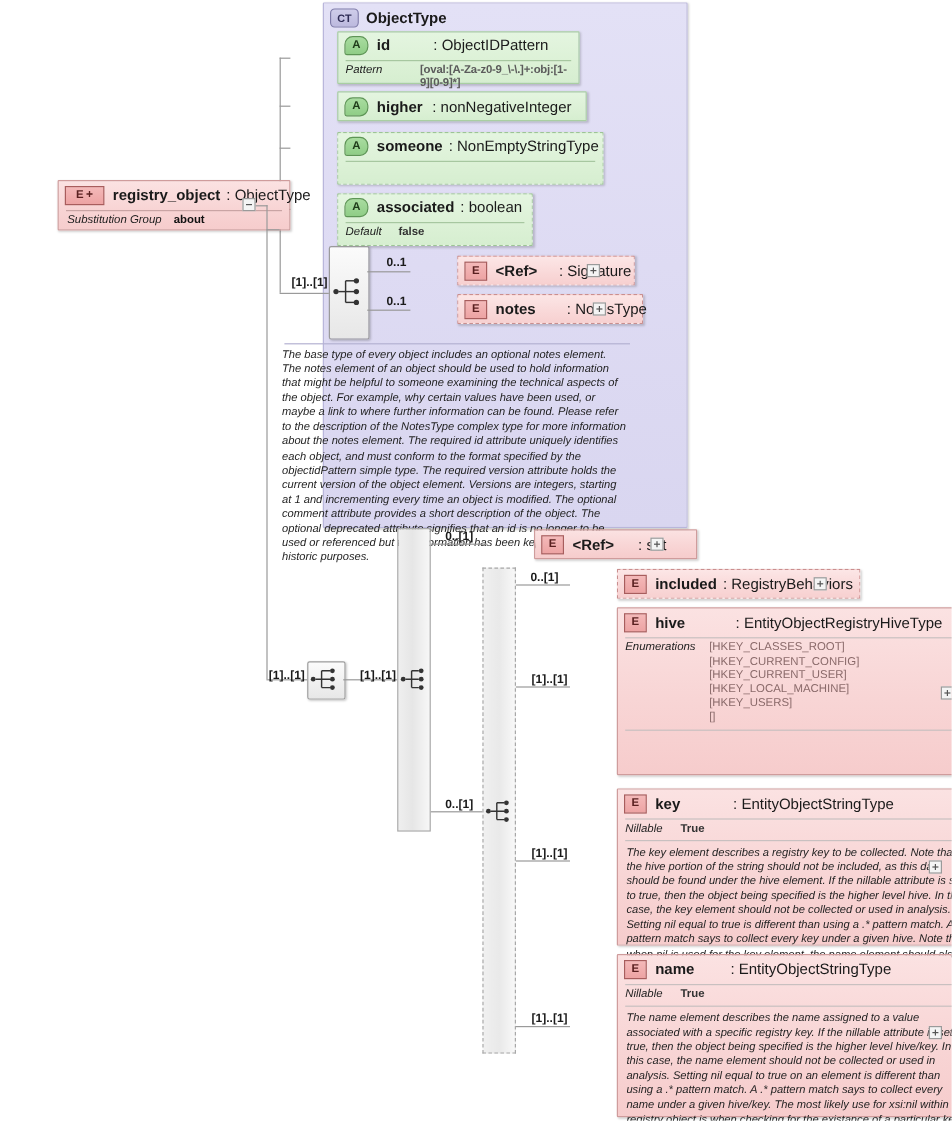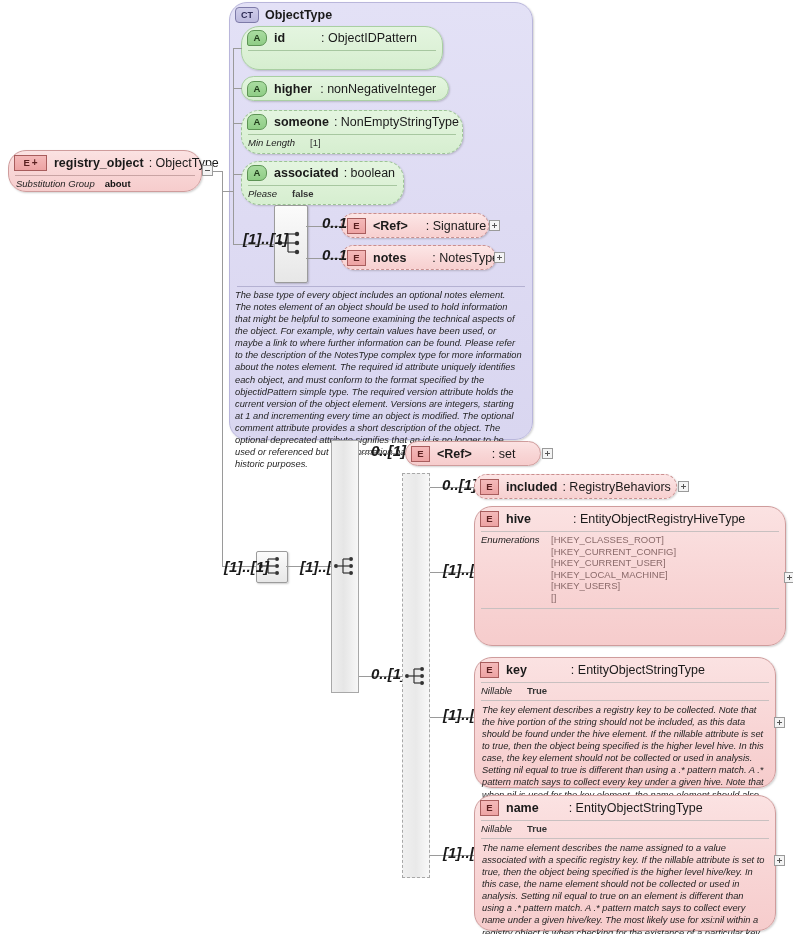--- a/index.html
+++ b/index.html
@@ -20,22 +20,23 @@
     left: 0; top: 0;
     width: 793px;
     height: 934px;
   }
   .abs { position: absolute; box-sizing: border-box; }
 
   
   .node {
     position: absolute;
     box-sizing: border-box;
-    border-radius: 18px;
+    border-radius: 1px;
     box-shadow: 1px 1px 2px rgba(0,0,0,0.18);
+    margin-left: 40px;
   }
   .node .hdr {
     display: flex;
     align-items: center;
     padding: 3px 6px 3px 5px;
     font-size: 12.5px;
     white-space: nowrap;
   }
 
   
@@ -140,22 +141,21 @@
   .subst .k { font-style: italic; color: #1f1f1f; margin-right: 10px; text-align: right; }
   .subst .v { font-weight: bold; color: #111; }
 
   
   .line { position: absolute; background: #9a9a9a; }
   .hline { height: 1px; }
   .vline { width: 1px; }
 
   .occ {
     position: absolute;
-    font-size: 15px;
-    font-style: italic;
+    font-size: 10px;
     font-weight: bold;
     color: #1a1a1a;
     white-space: nowrap;
   }
 
   
   .seq {
     position: absolute;
     background: linear-gradient(to bottom,#fbfbfb,#e7e7e7);
     border: 1px solid #9b9b9b;
@@ -211,52 +211,52 @@
     </div>
   </div>
 
   <div class="node at" style="left:241px; top:26px; width:202px; height:44px;">
     <div class="hdr">
       <span class="badge badge-a">A</span>
       <span class="nm">id</span>
       <span class="ty" style="margin-left:36px;">:&nbsp;<span>ObjectIDPattern</span></span>
     </div>
     <div class="facet-sep green"></div>
+    <div class="facet">
+      <span class="k">Pattern</span>
+      <span class="v mono">[oval:[A-Za-z0-9_\-\.]+:obj:[1-9][0-9]*]</span>
+    </div>
   </div>
 
   <div class="node at" style="left:241px; top:76px; width:208px; height:25px;">
     <div class="hdr" style="padding-top:4px;">
       <span class="badge badge-a">A</span>
       <span class="nm">higher</span>
       <span class="ty" style="margin-left:8px;">:&nbsp;<span>nonNegativeInteger</span></span>
     </div>
   </div>
 
   <div class="node at dashed" style="left:241px; top:110px; width:222px; height:44px;">
     <div class="hdr">
       <span class="badge badge-a">A</span>
       <span class="nm">someone</span>
       <span class="ty" style="margin-left:5px;">:&nbsp;<span>NonEmptyStringType</span></span>
     </div>
     <div class="facet-sep green"></div>
-    <div class="facet">
-      <span class="k">Min Length</span>
-      <span class="v plain">[1]</span>
-    </div>
   </div>
 
   <div class="node at dashed" style="left:241px; top:161px; width:163px; height:44px;">
     <div class="hdr">
       <span class="badge badge-a">A</span>
       <span class="nm">associated</span>
       <span class="ty" style="margin-left:5px;">:&nbsp;<span>boolean</span></span>
     </div>
     <div class="facet-sep green"></div>
     <div class="facet">
-      <span class="k" style="min-width:44px;">Please</span>
+      <span class="k" style="min-width:44px;">Default</span>
       <span class="v">false</span>
     </div>
   </div>
 
   <div class="line vline" style="left:233px; top:48px; height:196px;"></div>
   <div class="line hline" style="left:233px; top:48px; width:9px;"></div>
   <div class="line hline" style="left:233px; top:88px; width:9px;"></div>
   <div class="line hline" style="left:233px; top:123px; width:9px;"></div>
   <div class="line hline" style="left:233px; top:174px; width:9px;"></div>
   <div class="line hline" style="left:233px; top:244px; width:41px;"></div>

